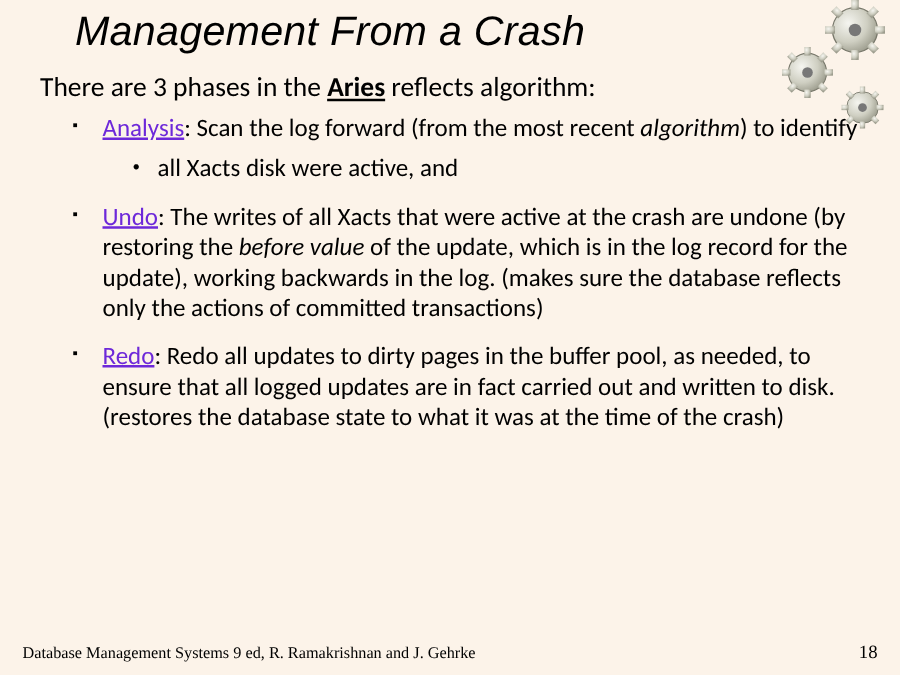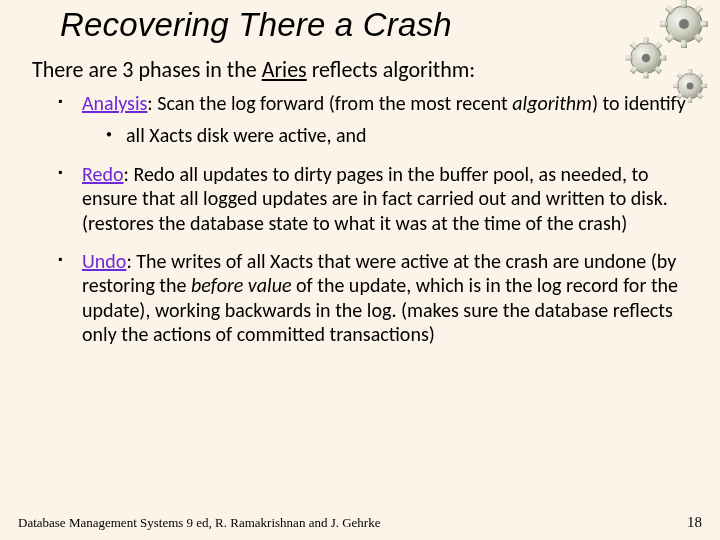--- a/index.html
+++ b/index.html
@@ -23,21 +23,21 @@
     font-size: 33px;
     font-weight: 400;
     margin: 0 0 12px 42px;
     letter-spacing: 0.2px;
   }
   .intro {
     font-size: 22px;
     margin: 0 0 8px 14px;
   }
   .aries {
-    font-weight: normal;
+    font-weight: bold;
     text-decoration: underline;
   }
   ul.outer {
     list-style: none;
     margin: 0;
     padding: 0 10px 0 40px;
   }
   ul.outer > li {
     position: relative;
     font-size: 20px;
@@ -156,41 +156,41 @@
         <rect x="-3" y="-24" width="6" height="8" transform="rotate(45)"></rect>
         <rect x="-3" y="16" width="6" height="8" transform="rotate(45)"></rect>
         <rect x="-24" y="-3" width="8" height="6" transform="rotate(45)"></rect>
         <rect x="16" y="-3" width="8" height="6" transform="rotate(45)"></rect>
       </g>
       <circle r="5" fill="#777" stroke="none"></circle>
     </g>
   </g>
 </svg>
 
-<h1 class="title">Recovering There a Crash</h1>
+<h1 class="title">Management From a Crash</h1>
 
 <p class="intro">
   <span>There are 3 phases in the </span><span class="aries">Aries</span><span> reflects algorithm:</span>
 </p>
 
 <ul class="outer">
 
   <li>
     <span class="phase">Analysis</span><span>:  Scan the log forward (from the most recent </span><span class="ital">algorithm</span><span>) to identify</span>
     <ul class="inner">
       <li>all Xacts disk were active, and</li>
     </ul>
   </li>
 
   <li>
-    <span class="phase">Redo</span><span>:  Redo all updates to dirty pages in the buffer pool, as needed, to ensure that all logged updates are in fact carried out and written to disk.   (restores the database state to what it was at the time of the crash)</span>
+    <span class="phase">Undo</span><span>:  The  writes of all Xacts that were active at the crash are undone (by restoring the </span><span class="ital">before value</span><span> of the update, which is in the log record for the update), working backwards in the log.    (makes sure the database reflects only the actions of committed transactions)</span>
   </li>
 
   <li>
-    <span class="phase">Undo</span><span>:  The  writes of all Xacts that were active at the crash are undone (by restoring the </span><span class="ital">before value</span><span> of the update, which is in the log record for the update), working backwards in the log.    (makes sure the database reflects only the actions of committed transactions)</span>
+    <span class="phase">Redo</span><span>:  Redo all updates to dirty pages in the buffer pool, as needed, to ensure that all logged updates are in fact carried out and written to disk.   (restores the database state to what it was at the time of the crash)</span>
   </li>
 
 </ul>
 
 <div class="footer">
   <span class="footer-left">Database Management Systems 9 ed,  R. Ramakrishnan and J. Gehrke</span>
   <span class="footer-right">18</span>
 </div>
 
 </body></html>

